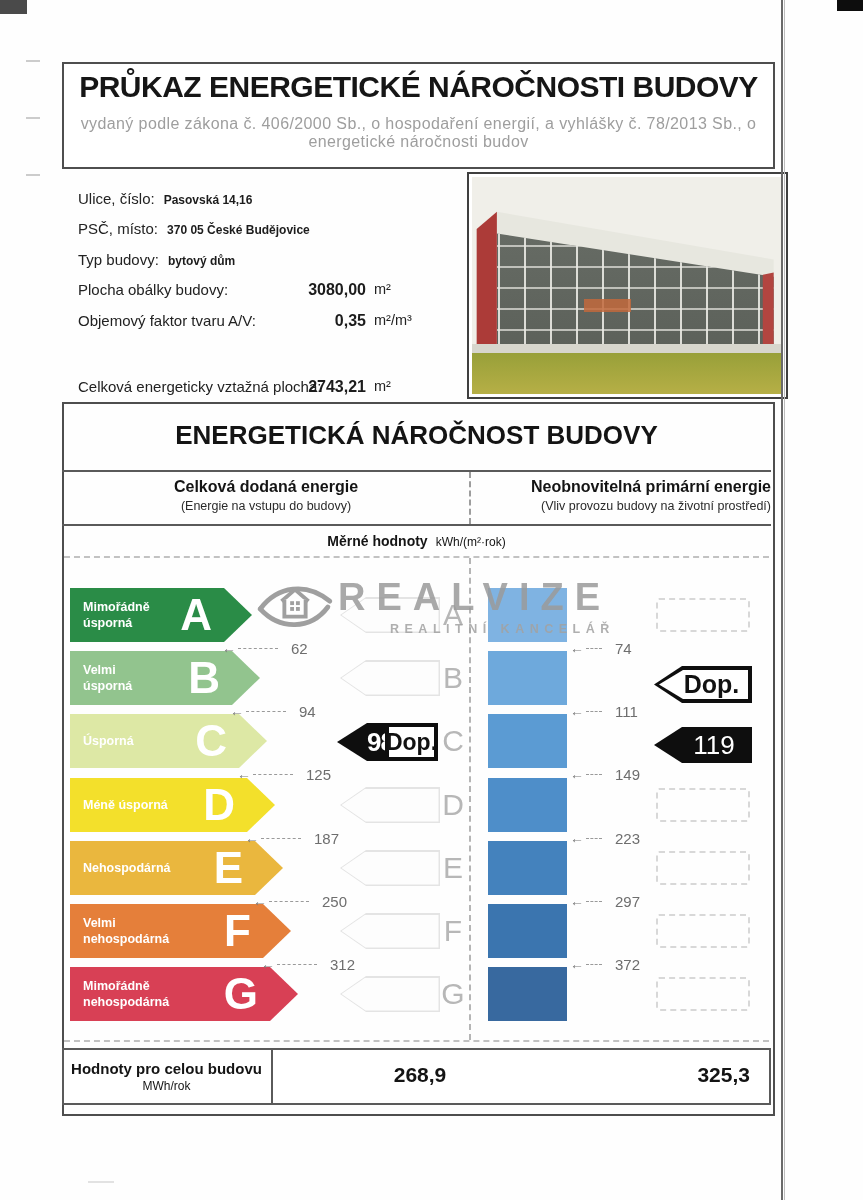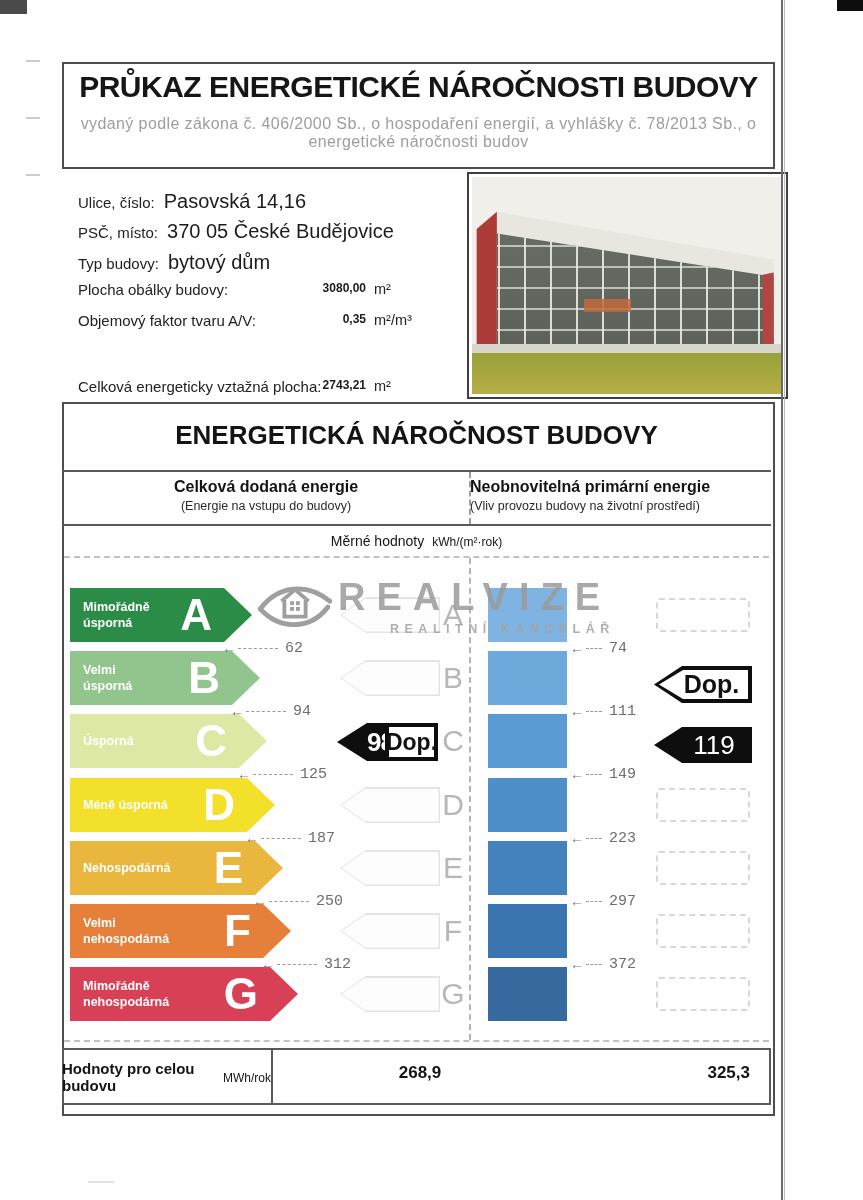--- a/index.html
+++ b/index.html
@@ -16,22 +16,22 @@
 
   
   .header-box{left:62px;top:62px;width:709px;height:103px;border:2px solid #4e4e4e;text-align:center;background:#fff;}
   .cert-title{margin-top:6px;font-size:30px;font-weight:bold;letter-spacing:-0.5px;color:#161616;}
   .cert-sub{margin-top:11px;font-size:16px;color:#9e9e9e;letter-spacing:0.4px;}
 
   
   #building-info{left:78px;top:190px;width:398px;height:180px;}
   .inf-row{position:absolute;left:0;width:100%;height:24px;white-space:nowrap;}
   .inf-label{font-size:15px;color:#222;}
-  .inf-val{font-weight:normal;font-size:20px;margin-left:9px;text-align:right;}
-  .inf-val-num{position:absolute;left:140px;width:148px;text-align:right;font-weight:bold;font-size:12px;}
+  .inf-val{font-weight:bold;font-size:12px;margin-left:9px;text-align:right;}
+  .inf-val-num{position:absolute;left:140px;width:148px;text-align:right;font-weight:bold;font-size:16px;}
   .inf-unit{position:absolute;left:296px;font-size:14.5px;color:#222;}
 
   
   .photo-box{left:467px;top:172px;width:311px;height:217px;border:2px solid #3f3f3f;background:#fff;padding:3px;box-sizing:content-box;}
   .photo-inner{position:relative;width:100%;height:100%;background:#f0efe9;overflow:hidden;}
   .ph{position:absolute;inset:0;}
   .ph-band{clip-path:polygon(8% 16%,97% 38%,97% 46%,8% 26%);background:#e7e7df;}
   .ph-facade{clip-path:polygon(8% 26%,97% 46%,97% 79%,8% 79%);
      background-image:
        repeating-linear-gradient(90deg, rgba(234,234,228,.9) 0 2px, rgba(0,0,0,0) 2px 26px),
@@ -41,44 +41,44 @@
   .ph-wall-left{clip-path:polygon(1.5% 24%,8% 16%,8% 79%,1.5% 79%);background:#ac3b38;}
   .ph-wall-right{clip-path:polygon(93.5% 45%,97% 44%,97% 79%,93.5% 79%);background:#b24540;}
   .ph-base{position:absolute;left:0;top:77%;width:100%;height:5%;background:#d7d6cd;}
   .ph-grass{position:absolute;left:0;bottom:0;width:100%;height:19%;background:linear-gradient(#98a039,#b6af46);}
 
   
   .section-box{left:62px;top:402px;width:709px;height:710px;border:2px solid #4e4e4e;background:transparent;}
   .section-title{left:62px;top:420px;width:709px;text-align:center;font-size:26px;font-weight:bold;color:#141414;}
   .cols-box{left:62px;top:470px;width:709px;height:56px;border-top:2px solid #5a5a5a;border-bottom:2px solid #5a5a5a;box-sizing:border-box;}
   .col-left{left:62px;top:478px;width:408px;text-align:center;}
-  .col-right{left:470px;top:478px;width:301px;text-align:left;}
+  .col-right{left:470px;top:478px;width:301px;text-align:right;}
   .col-title{font-size:16px;font-weight:bold;color:#141414;}
   .col-sub{font-size:12.5px;color:#2a2a2a;margin-top:3px;}
   .units-row{left:62px;top:533px;width:709px;text-align:center;font-size:14px;color:#141414;}
-  .units-bold{font-weight:normal;}
+  .units-bold{font-weight:bold;}
   .units-val{font-size:12px;margin-left:8px;}
   .hdash{border-top:2px dashed #c2c2c2;height:0;}
   .vdash{border-left:2px dashed #b5b5b5;width:0;}
 
   
   .cls-arrow{z-index:2;}
   .cls-label{position:absolute;left:13px;top:50%;transform:translateY(-50%);color:#fff;font-weight:bold;font-size:12.5px;line-height:1.3;}
   .cls-letter{position:absolute;right:40px;top:50%;transform:translateY(-50%);color:#fff;font-weight:bold;font-size:44px;}
   .blue-block{position:absolute;left:488px;width:79px;height:54px;z-index:1;}
   .ghost-letter{position:absolute;left:438px;width:30px;height:54px;line-height:54px;text-align:center;color:#b7b7b7;font-size:30px;z-index:0;}
   .ghost-arrow-o{position:absolute;left:340px;width:100px;height:36px;background:#e4e4e4;
      clip-path:polygon(26px 0,100% 0,100% 100%,26px 100%,0 50%);z-index:0;}
   .ghost-arrow-i{position:absolute;left:1.5px;top:1.5px;right:1.5px;bottom:1.5px;background:#fdfdfd;
      clip-path:polygon(24px 0,100% 0,100% 100%,24px 100%,0 50%);}
   .ghost-box{position:absolute;left:656px;width:94px;height:34px;border:2px dashed #d8d8d8;border-radius:3px;box-sizing:border-box;z-index:0;}
   .tick{position:absolute;height:18px;display:flex;align-items:center;color:#6e6e6e;font-size:15px;z-index:5;}
   .t-arr{font-size:14px;color:#7a7a7a;line-height:1;}
   .t-line{border-top:1.6px dashed #9a9a9a;margin:0 2px;height:0;}
-  .t-num{margin-left:5px;font-family:Liberation Mono, monospace;}
+  .t-num{margin-left:11px;}
 
   
   .marker{z-index:10;}
   .marker-delivered{left:337px;top:723px;width:101px;height:38px;}
   .mk-black{position:absolute;inset:0;background:#0e0e0e;clip-path:polygon(30px 0,100% 0,100% 100%,30px 100%,0 50%);display:flex;align-items:center;}
   .mk-val{color:#fff;font-weight:bold;font-size:26px;margin-left:30px;letter-spacing:-1px;}
   .mk-dop-box{position:absolute;right:0;top:0;bottom:0;width:53px;background:#fff;border:4px solid #0e0e0e;
      box-sizing:border-box;display:flex;align-items:center;justify-content:center;font-weight:bold;font-size:23px;color:#111;}
   .marker-rec{left:654px;top:666px;width:98px;height:37px;}
   .mk-outline{position:absolute;inset:0;background:#0e0e0e;clip-path:polygon(28px 0,100% 0,100% 100%,28px 100%,0 50%);}
@@ -92,24 +92,24 @@
 
   
   .watermark{left:256px;top:574px;width:410px;height:70px;opacity:.85;z-index:40;pointer-events:none;}
   .wm-eye{position:absolute;left:0;top:4px;width:78px;height:58px;}
   .wm-name{position:absolute;left:82px;top:2px;font-size:38px;font-weight:bold;color:#9b9b9b;letter-spacing:11px;white-space:nowrap;}
   .wm-sub{position:absolute;left:134px;top:48px;font-size:12.5px;letter-spacing:5.5px;color:#a2a2a2;font-weight:bold;white-space:nowrap;}
 
   
   .totals-box{left:62px;top:1048px;width:709px;height:57px;border:2px solid #5a5a5a;box-sizing:border-box;background:#fff;}
   .totals-label-cell{left:62px;top:1048px;width:211px;height:57px;border-right:2px solid #5a5a5a;box-sizing:border-box;
-     display:flex;flex-direction:row;align-items:center;justify-content:center;}
+     display:flex;flex-direction:column;align-items:center;justify-content:center;}
   .totals-label{font-size:15px;font-weight:bold;color:#141414;}
   .totals-unit{font-size:12px;color:#141414;margin-top:2px;}
-  .total-val{font-size:17px;font-weight:bold;color:#141414;}
+  .total-val{font-size:21px;font-weight:bold;color:#141414;}
   .val-delivered{left:360px;top:1063px;width:120px;text-align:center;}
   .val-primary{left:620px;top:1063px;width:130px;text-align:right;}
 </style>
 </head>
 <body>
 
 <div class="page">
 
   <div class="abs art-tl"></div>
   <div class="abs art-tr"></div>

